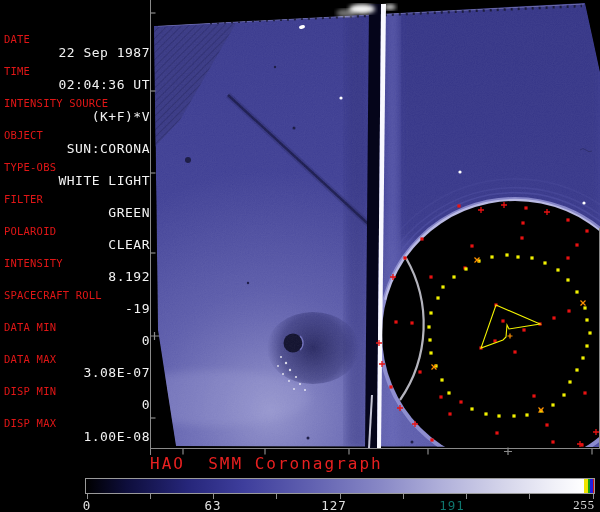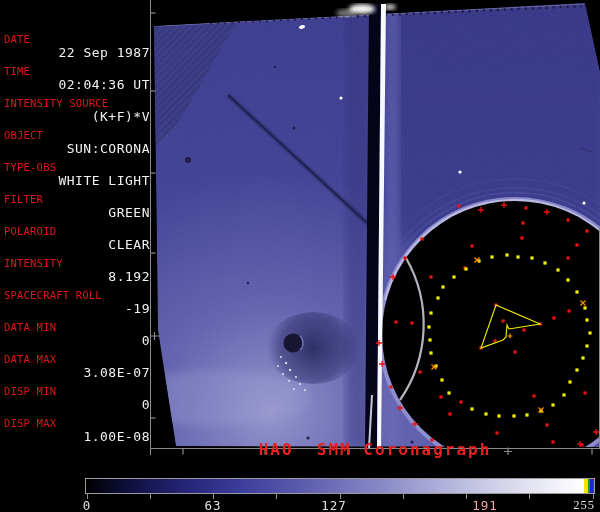--- a/index.html
+++ b/index.html
@@ -4,22 +4,22 @@
 <style>
   html,body{margin:0;padding:0;}
   body{width:600px;height:512px;background:#000;position:relative;overflow:hidden;
        font-family:"DejaVu Sans Mono","Liberation Mono",monospace;}
   .sidebar{position:absolute;left:0;top:6px;width:150px;height:455px;padding:0 0 0 4px;box-sizing:border-box;margin-top:27px;}
   .field{margin-bottom:5px;}
   .field-label{font-size:10.5px;line-height:12px;color:var(--label-c,#e01616);letter-spacing:0.2px;white-space:pre;}
   .field-value{font-size:13px;line-height:15px;color:var(--value-c,#f2f2f2);letter-spacing:0.5px;white-space:pre;text-align:right;}
   .image-area{position:absolute;left:150px;top:0;width:450px;height:455px;background:#000;}
   .image-area svg{display:block;}
-  .cg-title{position:absolute;left:150px;top:440px;width:450px;height:18px;text-align:center;
-            font-size:16px;letter-spacing:2px;white-space:pre;color:#e82020;font-weight:bold;}
+  .cg-title{position:absolute;left:150px;top:454px;width:450px;height:18px;text-align:left;
+            font-size:16px;letter-spacing:2px;white-space:pre;color:#e82020;}
   .colorbar{position:absolute;left:85px;top:478px;width:508px;height:14px;border:1px solid #9a9a9a;}
   .colorbar .stripe{position:absolute;top:0;bottom:0;}
   #cbar-ticks{position:absolute;left:0;top:494px;width:600px;height:6px;}
   #cbar-ticks .tick{position:absolute;top:0;width:1px;height:5px;}
   #cbar-labels{position:absolute;left:0;top:498px;width:600px;height:14px;}
   #cbar-labels .lbl{position:absolute;top:0;font-size:12.5px;transform:translateX(-50%);letter-spacing:1px;}
 </style>
 </head>
 <body>
 
@@ -309,15 +309,15 @@
     <div class="tick" style="left: 340px; background: rgb(144, 144, 144);"></div>
     <div class="tick" style="left: 403px; background: rgb(144, 144, 144);"></div>
     <div class="tick" style="left: 466px; background: rgb(144, 144, 144);"></div>
     <div class="tick" style="left: 529px; background: rgb(144, 144, 144);"></div>
     <div class="tick" style="left: 593px; background: rgb(144, 144, 144);"></div>
   </div>
 <div id="cbar-labels">
     <span class="lbl" style="left: 87px; color: rgb(224, 224, 224);">0</span>
     <span class="lbl" style="left: 213px; color: rgb(224, 224, 224); text-align: center;">63</span>
     <span class="lbl" style="left: 334px; color: rgb(224, 224, 224);">127</span>
-    <span class="lbl" style="left: 485px; color: #fca5a5;">191</span>
+    <span class="lbl" style="left: 452px; color: #0f766e;">191</span>
     <span class="lbl" style="left: 584px; color: rgb(224, 224, 224); font-family: Liberation Serif, serif;">255</span>
   </div>
 
 </body></html>

